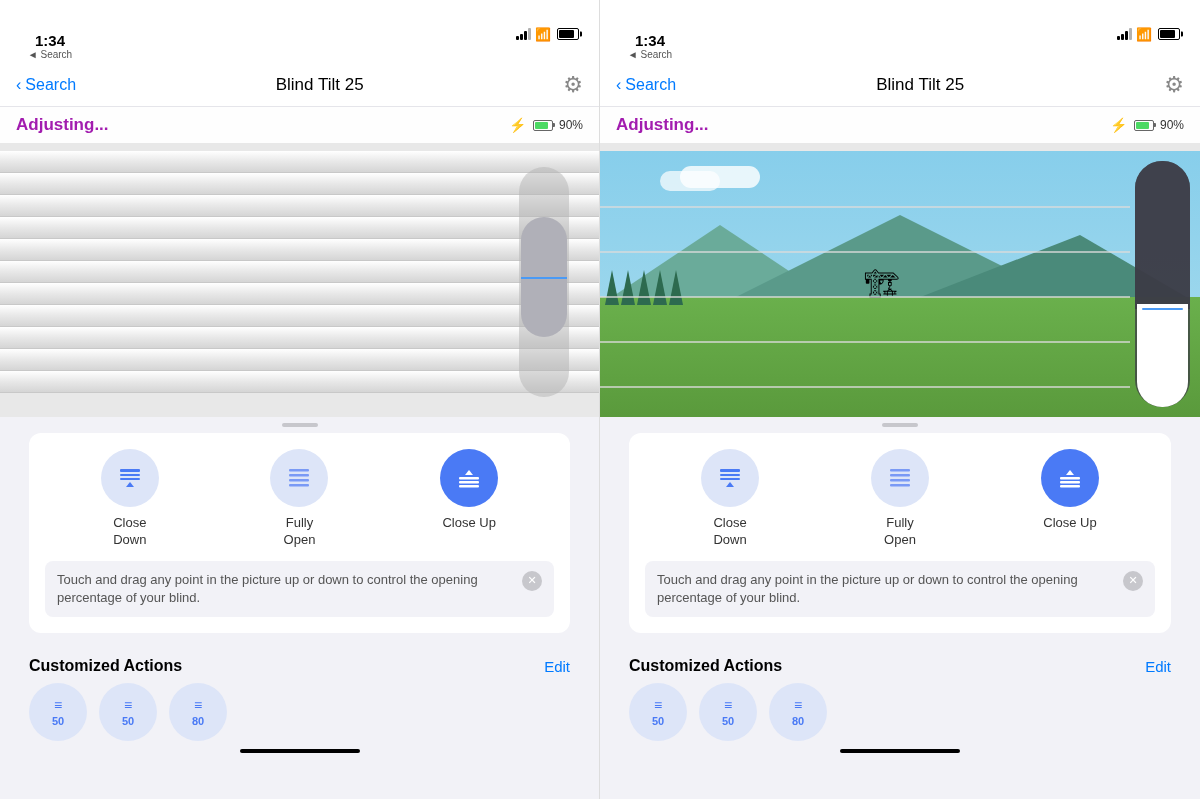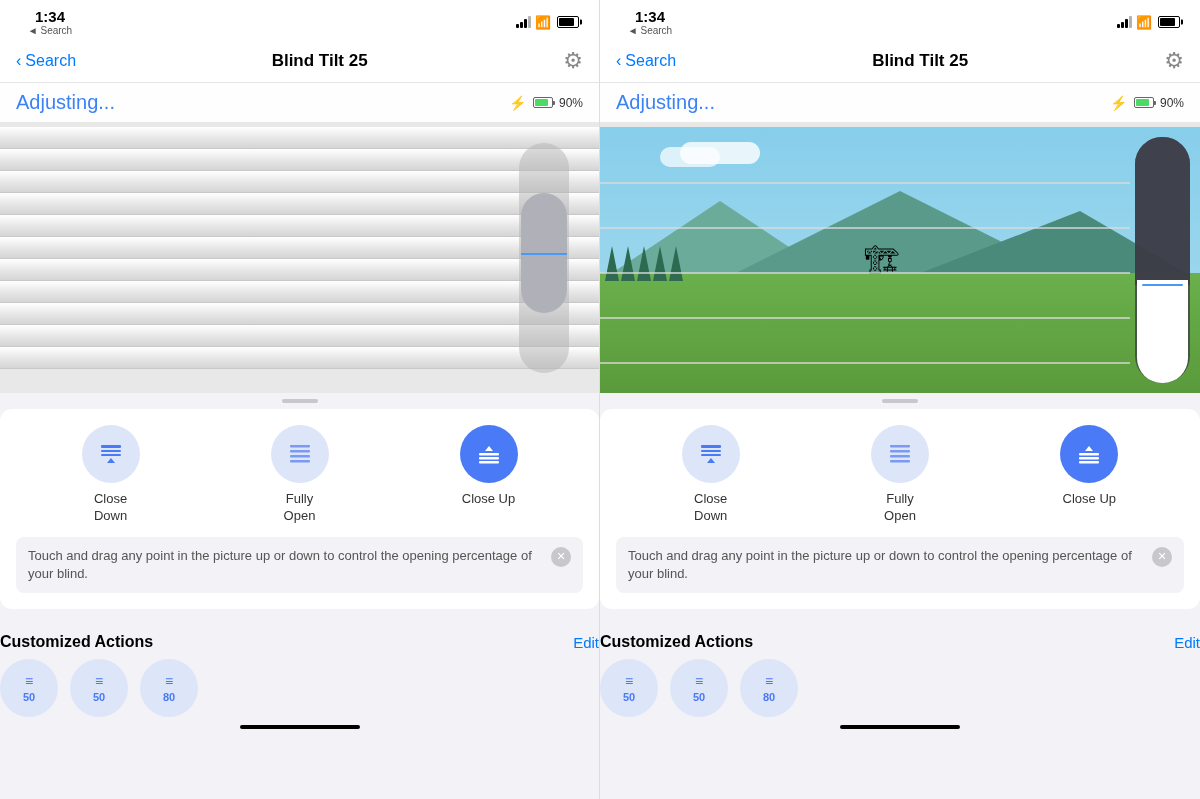--- a/index.html
+++ b/index.html
@@ -26,20 +26,21 @@
       display: flex;
       justify-content: space-between;
       align-items: center;
       padding: 8px 20px 4px;
       background: #fff;
     }
     .status-time {
       font-size: 15px;
       font-weight: 600;
       color: #000;
+      margin-top: 24px;
     }
     .status-search {
       font-size: 11px;
       color: #000;
       text-align: center;
     }
     .status-icons {
       display: flex;
       gap: 5px;
       align-items: center;
@@ -95,21 +96,21 @@
     }
     .nav-back {
       color: #007aff;
       font-size: 16px;
       display: flex;
       align-items: center;
       gap: 4px;
     }
     .nav-title {
       font-size: 17px;
-      font-weight: 700;
+      font-weight: 400;
       color: #000;
     }
     .nav-settings {
       font-size: 22px;
       color: #888;
     }
 
     
     .blind-area {
       position: relative;
@@ -125,23 +126,23 @@
       left: 0;
       right: 0;
       background: rgba(255,255,255,0.92);
       padding: 8px 16px;
       display: flex;
       justify-content: space-between;
       align-items: center;
       z-index: 10;
     }
     .adjusting-text {
-      font-size: 20px;
-      font-weight: 400;
-      color: #3b82f6;
+      font-size: 17px;
+      font-weight: 700;
+      color: #a21caf;
     }
     .adjusting-icons {
       display: flex;
       align-items: center;
       gap: 6px;
     }
     .bluetooth-icon { color: #4a9af5; font-size: 14px; }
     .battery-green {
       width: 20px;
       height: 11px;
@@ -220,21 +221,21 @@
     .landscape-scene {
       width: 100%;
       height: 100%;
       position: relative;
       overflow: hidden;
     }
 
     
     .bottom-content {
       background: #f2f2f7;
-      padding: 0 0;
+      padding: 0 29px;
       flex: 1;
     }
 
     .scroll-indicator {
       display: flex;
       justify-content: center;
       padding: 6px 0;
     }
     .scroll-dot {
       width: 36px;

